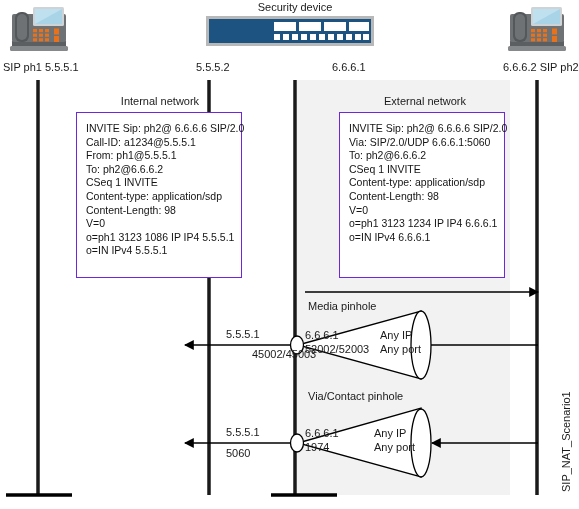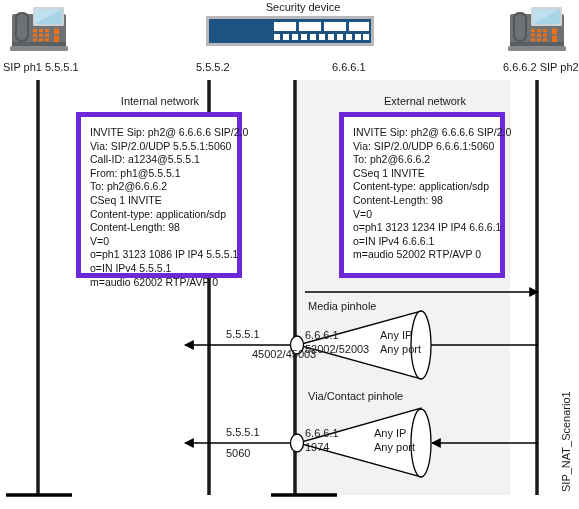--- a/index.html
+++ b/index.html
@@ -32,21 +32,21 @@
     white-space: nowrap;
     line-height: 1.1;
     text-align: center;
   }
   .lbl-center {
     text-align: center;
   }
   .msgbox {
     position: absolute;
     background: #ffffff;
-    border: 5px solid #6d28d9;
+    border: 1px solid #6d28d9;
     box-sizing: border-box;
   }
   .msgbox .line {
     font-family: "Liberation Sans", sans-serif;
     font-size: 10.5px;
     color: #141414;
     line-height: 13.6px;
     white-space: nowrap;
   }
   .msgbox-inner {
@@ -186,63 +186,60 @@
     <g>
       <path d="M 298 443 L 421 408 L 421 477 Z" fill="#ffffff" stroke="#000000" stroke-width="1.3"></path>
       <ellipse cx="421" cy="443" rx="10" ry="34" fill="#ffffff" stroke="#000000" stroke-width="1.3"></ellipse>
       <ellipse cx="297" cy="443" rx="6.5" ry="9" fill="#ffffff" stroke="#000000" stroke-width="1.3"></ellipse>
       <line x1="538" y1="443" x2="432" y2="443" stroke="#000000" stroke-width="1.4" marker-end="url(#arrowL)"></line>
     </g>
 
     <line x1="291" y1="443" x2="185" y2="443" stroke="#000000" stroke-width="1.4" marker-end="url(#arrowL)"></line>
   </svg>
 
-  <div class="lbl lbl-center" style="left:263px; top:1px; width:80px;">Security device</div>
+  <div class="lbl lbl-center" style="left:255px; top:1px; width:80px;">Security device</div>
 
   <div class="lbl" style="left:3px; top:61px;">SIP ph1 5.5.5.1</div>
 
   <div class="lbl" style="left:196px; top:61px;">5.5.5.2</div>
 
   <div class="lbl" style="left:332px; top:61px;">6.6.6.1</div>
 
   <div class="lbl" style="left:503px; top:61px;">6.6.6.2 SIP ph2</div>
 
   <div class="lbl lbl-center" style="left:360px; top:95px; width:130px;">External network</div>
 
   <div class="lbl lbl-center" style="left:100px; top:95px; width:120px;">Internal network</div>
 
   <div class="msgbox" style="left:76px; top:112px; width:166px; height:166px;">
     <div class="msgbox-inner">
       <div class="line">INVITE Sip: ph2@ 6.6.6.6 SIP/2.0</div>
-      <div class="line">Via: SIP/2.0/UDP 5.5.5.1:5060</div>
       <div class="line">Call-ID: a1234@5.5.5.1</div>
       <div class="line">From: ph1@5.5.5.1</div>
       <div class="line">To: ph2@6.6.6.2</div>
       <div class="line">CSeq 1 INVITE</div>
       <div class="line">Content-type: application/sdp</div>
       <div class="line">Content-Length: 98</div>
       <div class="line">V=0</div>
       <div class="line">o=ph1 3123 1086 IP IP4 5.5.5.1</div>
       <div class="line">o=IN IPv4 5.5.5.1</div>
-      <div class="line">m=audio 62002 RTP/AVP 0</div>
     </div>
   </div>
 
   <div class="msgbox" style="left:339px; top:112px; width:166px; height:166px;">
     <div class="msgbox-inner">
       <div class="line">INVITE Sip: ph2@ 6.6.6.6 SIP/2.0</div>
       <div class="line">Via: SIP/2.0/UDP 6.6.6.1:5060</div>
       <div class="line">To: ph2@6.6.6.2</div>
       <div class="line">CSeq 1 INVITE</div>
       <div class="line">Content-type: application/sdp</div>
       <div class="line">Content-Length: 98</div>
       <div class="line">V=0</div>
       <div class="line">o=ph1 3123 1234 IP IP4 6.6.6.1</div>
       <div class="line">o=IN IPv4 6.6.6.1</div>
-      <div class="line">m=audio 52002 RTP/AVP 0</div>
     </div>
   </div>
 
   <div class="lbl" style="left:308px; top:300px;">Media pinhole</div>
 
   <div class="lbl" style="left:226px; top:328px;">5.5.5.1</div>
   <div class="lbl" style="left:224px; top:348px;margin-left:28px;">45002/45003</div>
 
   <div class="lbl" style="left:305px; top:329px;">6.6.6.1</div>
   <div class="lbl" style="left:305px; top:343px;">52002/52003</div>

